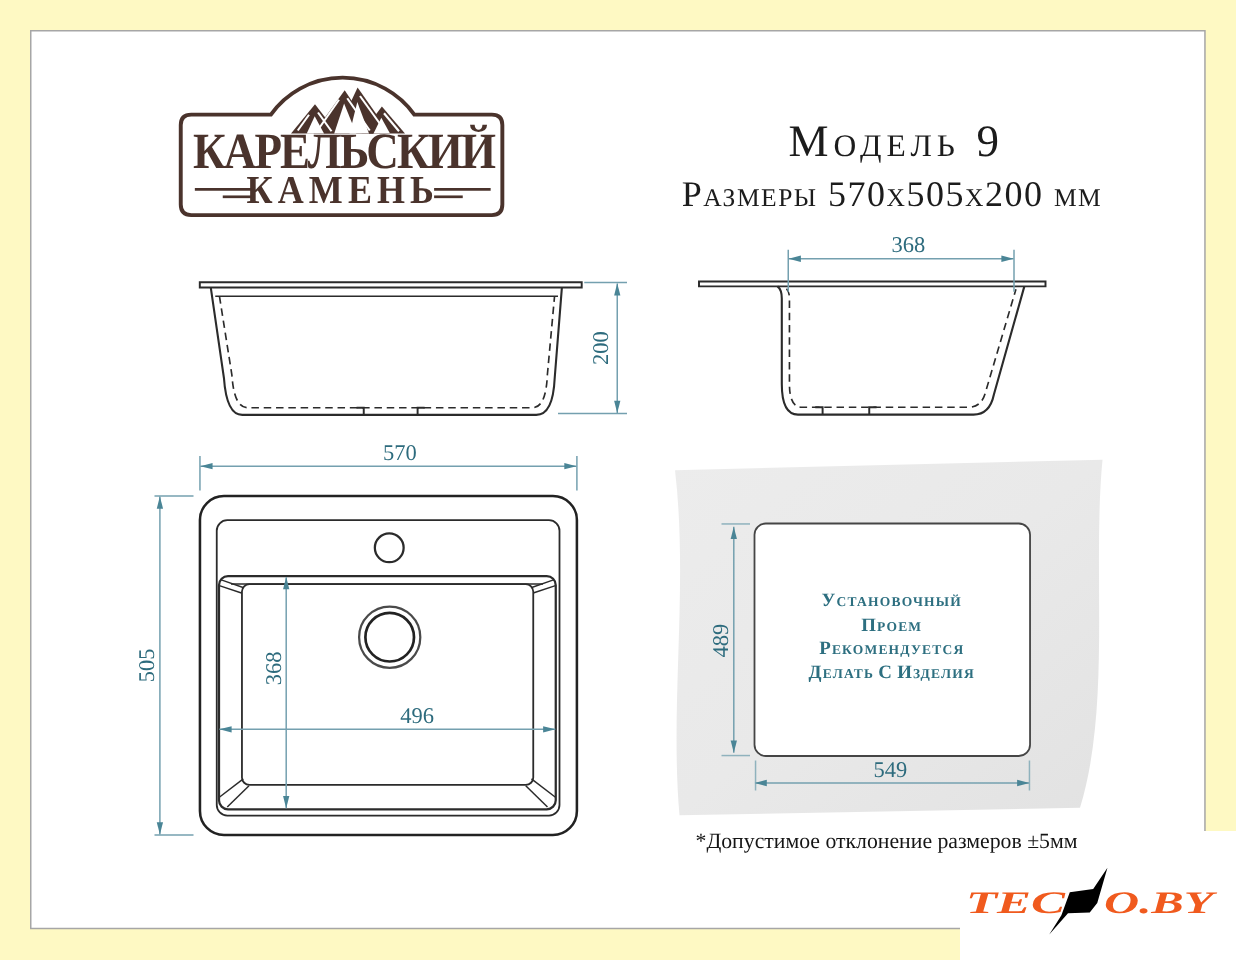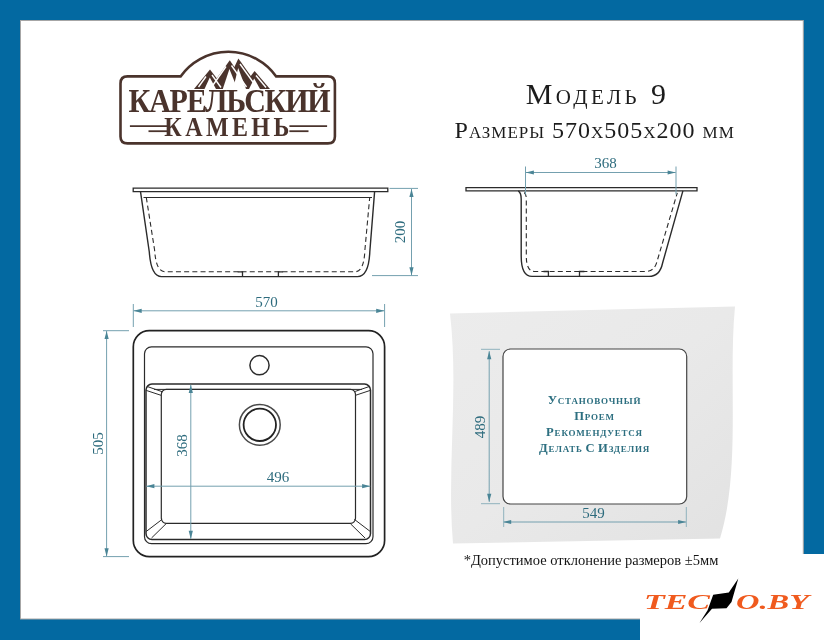--- a/index.html
+++ b/index.html
@@ -1,16 +1,16 @@
 <!DOCTYPE html>
 <html><head>
 <meta charset="utf-8">
 <style>
   html,body{margin:0;padding:0;background:#ffffff;}
-  .page{position:relative;width:824px;height:640px;background:#0369a1;overflow:hidden;}
+  .page{position:relative;width:824px;height:640px;background:#fef9c3;overflow:hidden;}
   text{font-family:"Liberation Serif", serif;}
 </style>
 </head>
 <body>
 <div class="page">
 <svg width="824" height="640" viewBox="0 0 824 640">
 <defs>
 <linearGradient id="ctg" x1="0" y1="0" x2="1" y2="1">
 <stop offset="0" stop-color="#ececec"></stop>
 <stop offset="0.5" stop-color="#e9e9e9"></stop>

